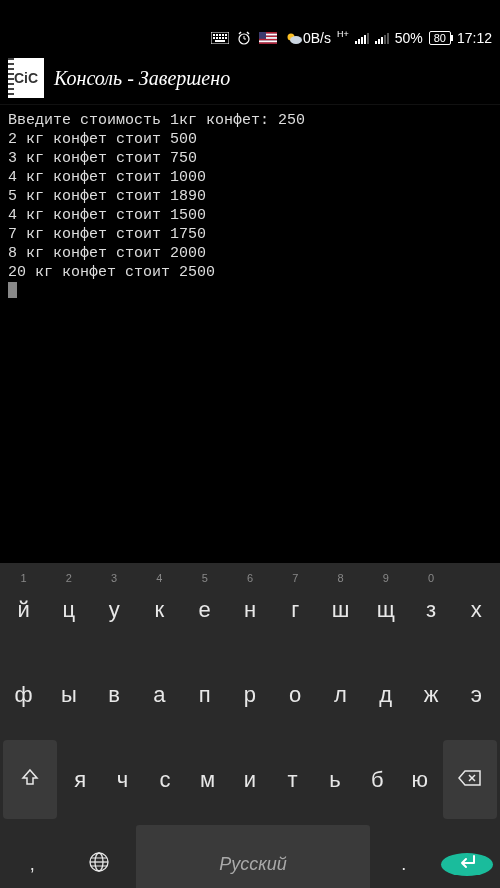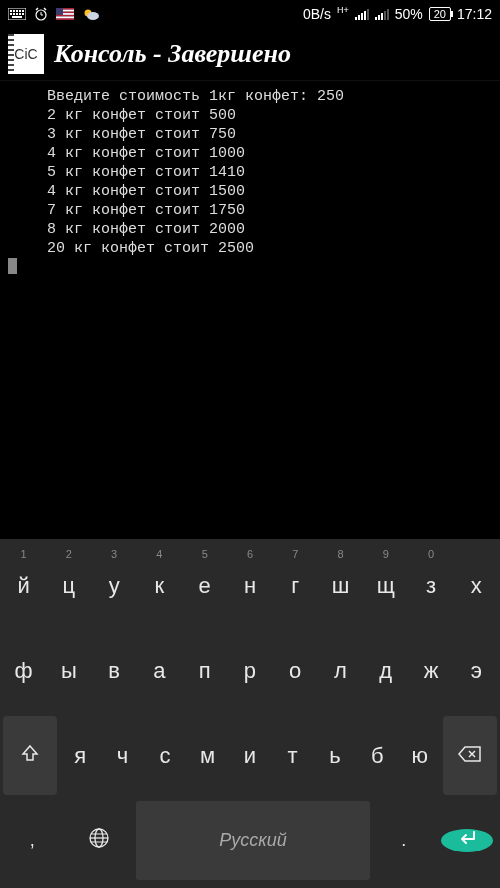--- a/index.html
+++ b/index.html
@@ -7,73 +7,73 @@
       width: 500px;
       height: 888px;
       background: #000;
       font-family: Arial, sans-serif;
       overflow: hidden;
       color: #fff;
     }
     .status-bar {
       height: 28px;
       display: flex;
-      justify-content: space-between;
+      justify-content: flex-end;
       align-items: center;
       padding: 7px 8px;
       font-size: 14px;
       color: #fff;
+      margin-top: 24px;
     }
     .status-left { display: flex; align-items: center; gap: 8px; }
     .status-right { display: flex; align-items: center; gap: 6px; }
     .status-icon { display: inline-flex; align-items: center; }
     .app-header {
       height: 52px;
       display: flex;
       align-items: center;
       padding: 0 8px;
       gap: 10px;
     }
     .app-icon {
       width: 36px;
       height: 40px;
       background: #fff;
       position: relative;
       display: flex;
       align-items: center;
       justify-content: center;
       color: #333;
-      font-weight: normal;
+      font-weight: bold;
       font-size: 14px;
     }
     .app-icon::before {
       content: '';
       position: absolute;
       left: 0;
       top: 0;
       bottom: 0;
       width: 6px;
       background: repeating-linear-gradient(#444 0 2px, #fff 2px 5px);
     }
     .app-title {
-      font-size: 26px;
+      font-size: 20px;
       font-style: italic;
       font-family: Georgia, serif;
-      font-weight: bold;
     }
     .divider { height: 1px; background: #111; }
     .console {
       padding: 6px 8px;
       font-family: 'Courier New', monospace;
       font-size: 15px;
       line-height: 19px;
       color: #ddd;
       height: 458px;
     }
-    .console-line { white-space: pre; margin-left: 39px; }
+    .console-line { white-space: pre; }
     .cursor {
       display: inline-block;
       width: 9px;
       height: 16px;
       background: #888;
     }
     .keyboard {
       background: #2a2a2a;
       height: 350px;
       display: flex;
@@ -208,40 +208,40 @@
     <span class="status-icon">
       <svg width="14" height="12" viewBox="0 0 14 12">
           <rect x="0" y="9" width="2" height="3" fill="#fff"></rect>
           <rect x="3" y="7" width="2" height="5" fill="#fff"></rect>
           <rect x="6" y="5" width="2" height="7" fill="#fff"></rect>
           <rect x="9" y="3" width="2" height="9" fill="#555"></rect>
           <rect x="12" y="1" width="2" height="11" fill="#555"></rect>
         </svg>
     </span>
     <span>50%</span>
-    <span class="battery-box">20</span>
+    <span class="battery-box">80</span>
     <span>17:12</span>
   </div>
 </div>
 
 <div class="app-header">
   <div class="app-icon">
     <span>CiC</span>
   </div>
   <div class="app-title">Консоль - Завершено</div>
 </div>
 
 <div class="divider"></div>
 
 <div class="console">
   <div class="console-line">Введите стоимость 1кг конфет: 250</div>
   <div class="console-line">2 кг конфет стоит 500</div>
   <div class="console-line">3 кг конфет стоит 750</div>
   <div class="console-line">4 кг конфет стоит 1000</div>
-  <div class="console-line">5 кг конфет стоит 1410</div>
+  <div class="console-line">5 кг конфет стоит 1890</div>
   <div class="console-line">4 кг конфет стоит 1500</div>
   <div class="console-line">7 кг конфет стоит 1750</div>
   <div class="console-line">8 кг конфет стоит 2000</div>
   <div class="console-line">20 кг конфет стоит 2500</div>
   <span class="cursor"></span>
 </div>
 
 <div class="keyboard">
   <div class="kb-row">
     <div class="key">

